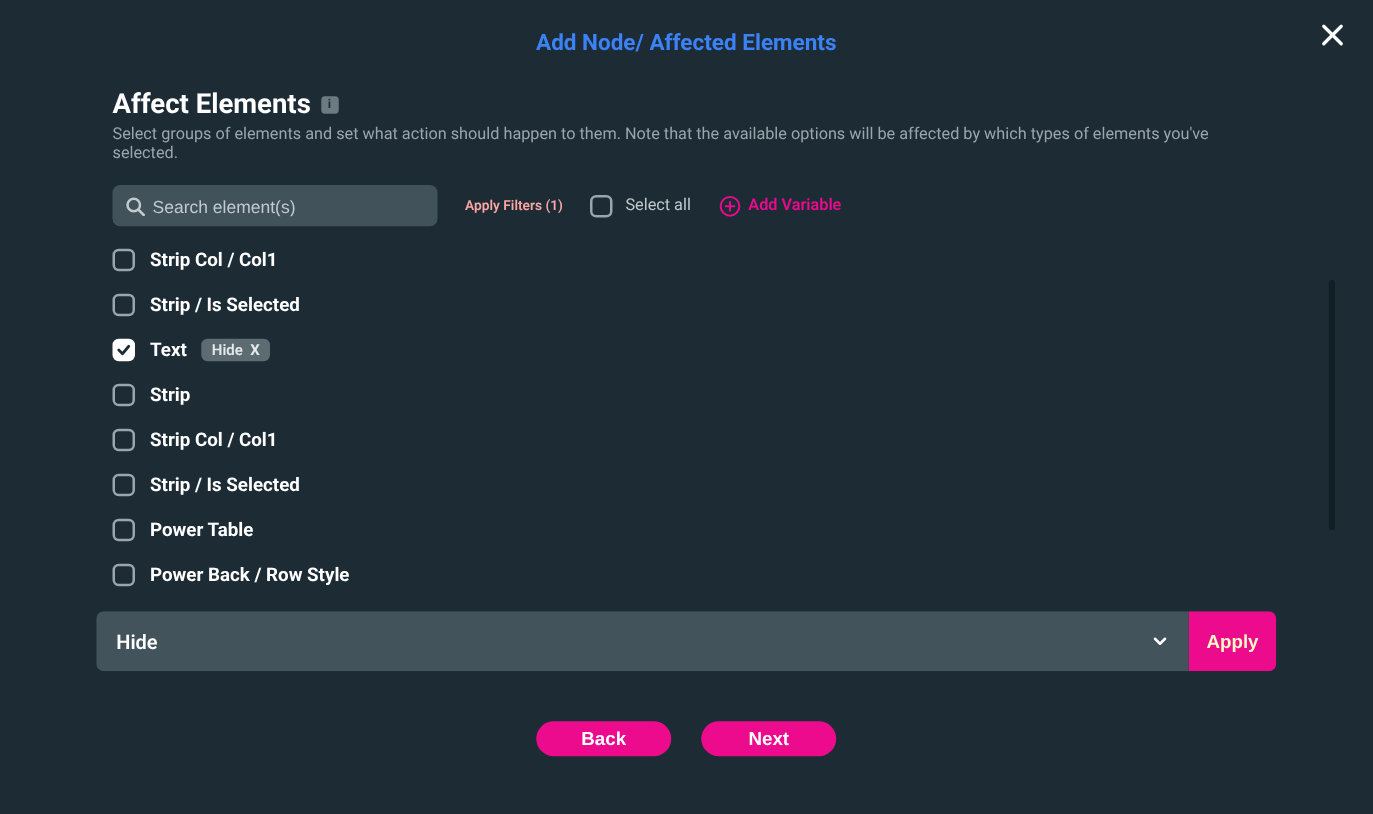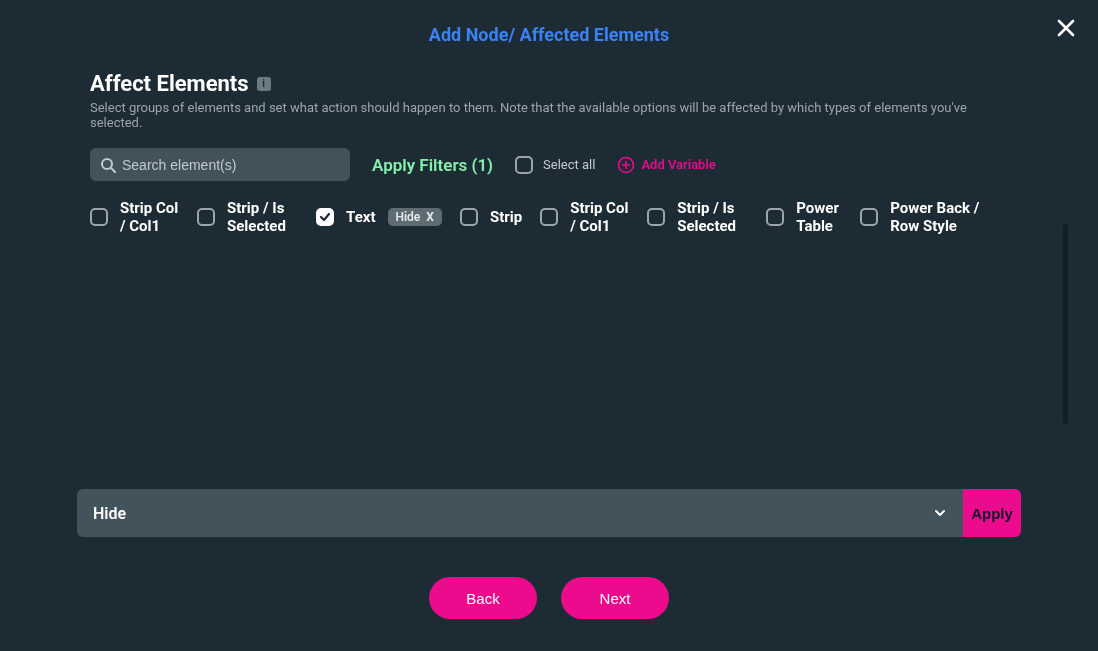--- a/index.html
+++ b/index.html
@@ -91,23 +91,23 @@
   .search-input {
     flex: 1;
     background: transparent;
     border: none;
     outline: none;
     color: #d0d7db;
     font-size: 14px;
   }
   .search-input::placeholder { color: #c1cace; }
   .apply-filters {
-    font-size: 17px;
+    font-size: 11px;
     font-weight: 600;
-    color: #86efac;
+    color: #fca5a5;
   }
   .select-all-group {
     display: flex;
     align-items: center;
     gap: 10px;
   }
   .add-var-group {
     display: flex;
     align-items: center;
     gap: 6px;
@@ -141,21 +141,21 @@
     color: #c1cace;
   }
 
   .elements-scroll {
     position: relative;
     height: 290px;
     padding-right: 20px;
   }
   .elements-list {
     display: flex;
-    flex-direction: row;
+    flex-direction: column;
     gap: 18px;
   }
   .element-row {
     display: flex;
     align-items: center;
     gap: 12px;
   }
   .element-label {
     font-size: 15px;
     font-weight: 700;
@@ -200,48 +200,48 @@
     color: #ffffff;
     font-size: 16px;
     font-weight: 600;
     position: relative;
     cursor: pointer;
   }
   .action-select .chevron {
     margin-left: auto;
   }
   .action-apply {
-    width: 58px;
+    width: 70px;
     background: #ec0b8d;
-    color: #0f172a;
+    color: #fef9c3;
     font-size: 15px;
     font-weight: 700;
     display: flex;
     align-items: center;
     justify-content: center;
     cursor: pointer;
     border: none;
   }
 
   .footer-buttons {
     display: flex;
     justify-content: center;
     gap: 24px;
     margin-top: 40px;
   }
   .pill-btn {
     background: #ec0b8d;
     color: #fff;
     border: none;
     border-radius: 999px;
-    height: 42px;
+    height: 28px;
     min-width: 108px;
     padding: 0 28px;
     font-size: 15px;
-    font-weight: 400;
+    font-weight: 700;
     cursor: pointer;
   }
 </style>
 </head>
 <body>
 
 <div class="modal">
 
   <button class="close-btn" aria-label="Close">
     <svg width="20" height="20" viewBox="0 0 20 20">

